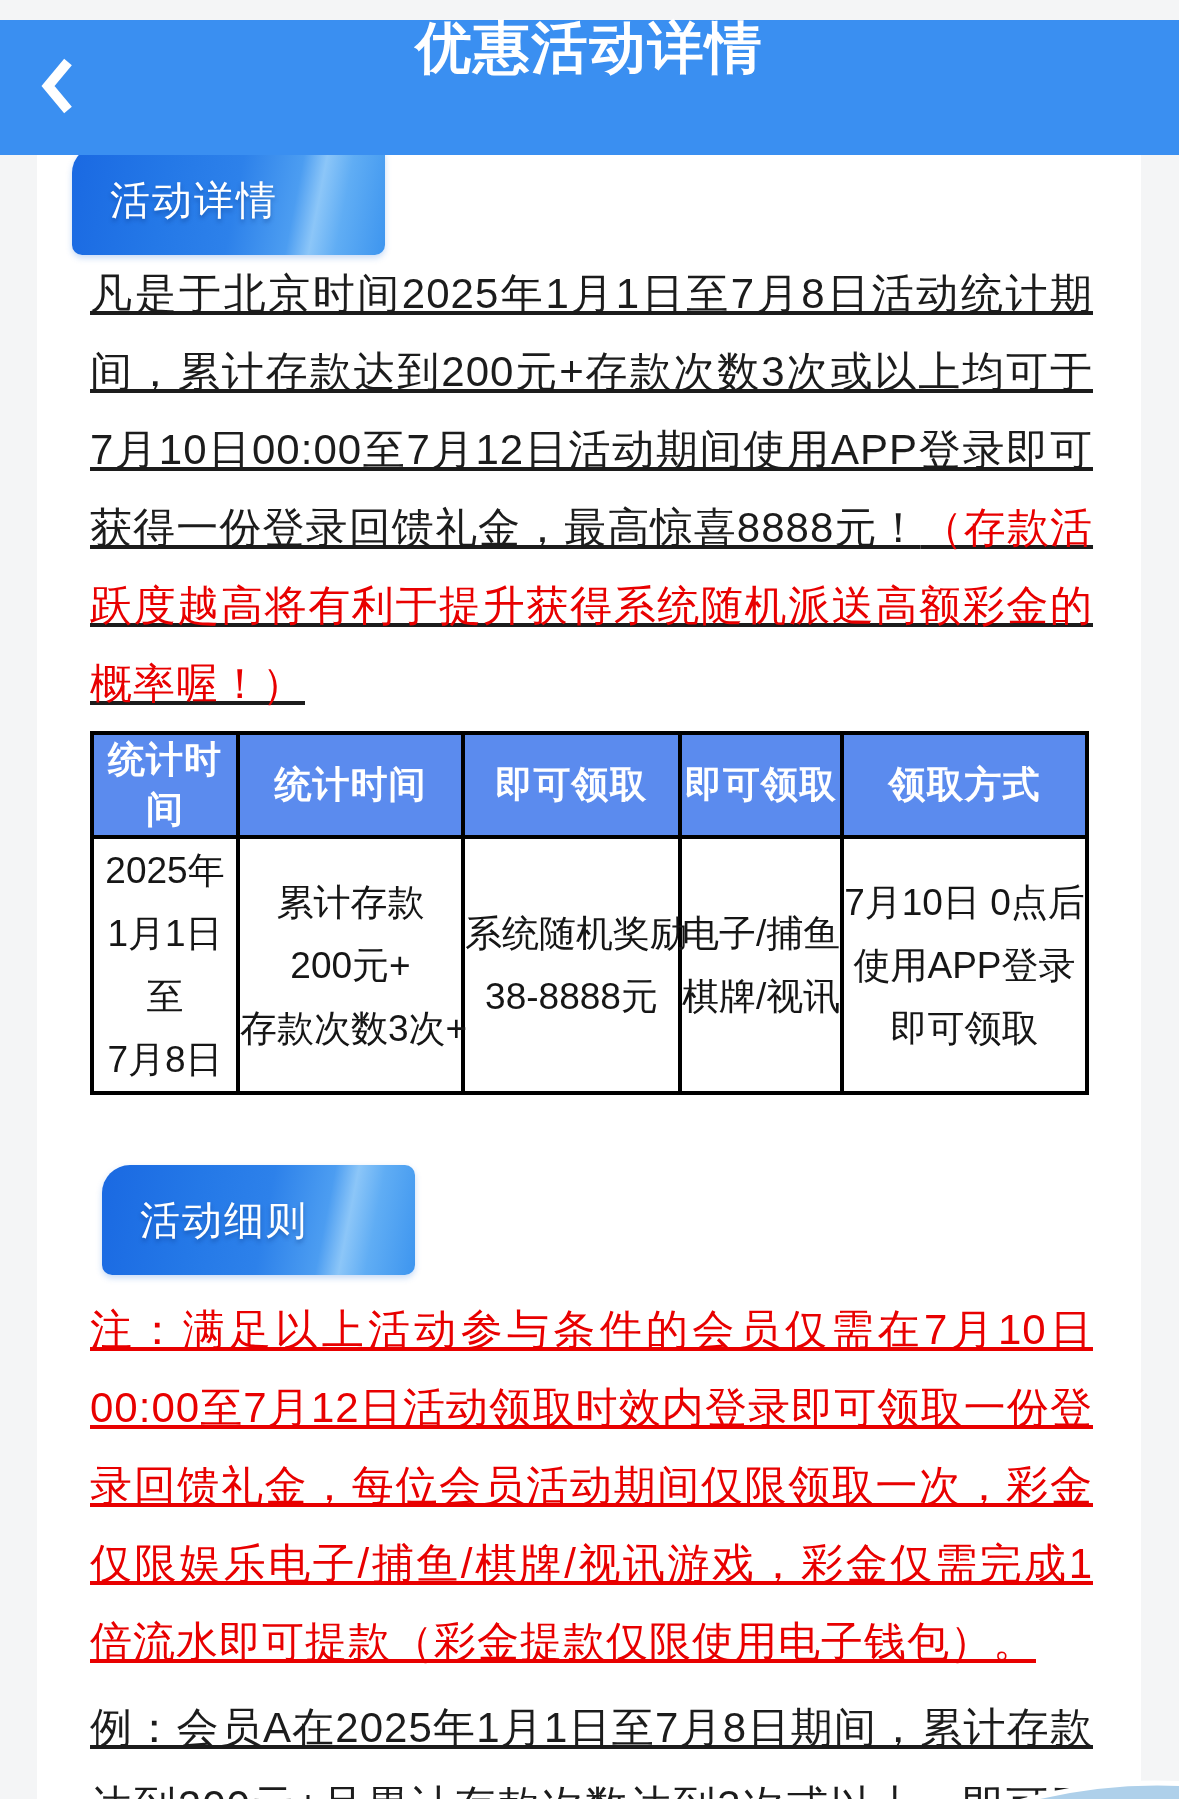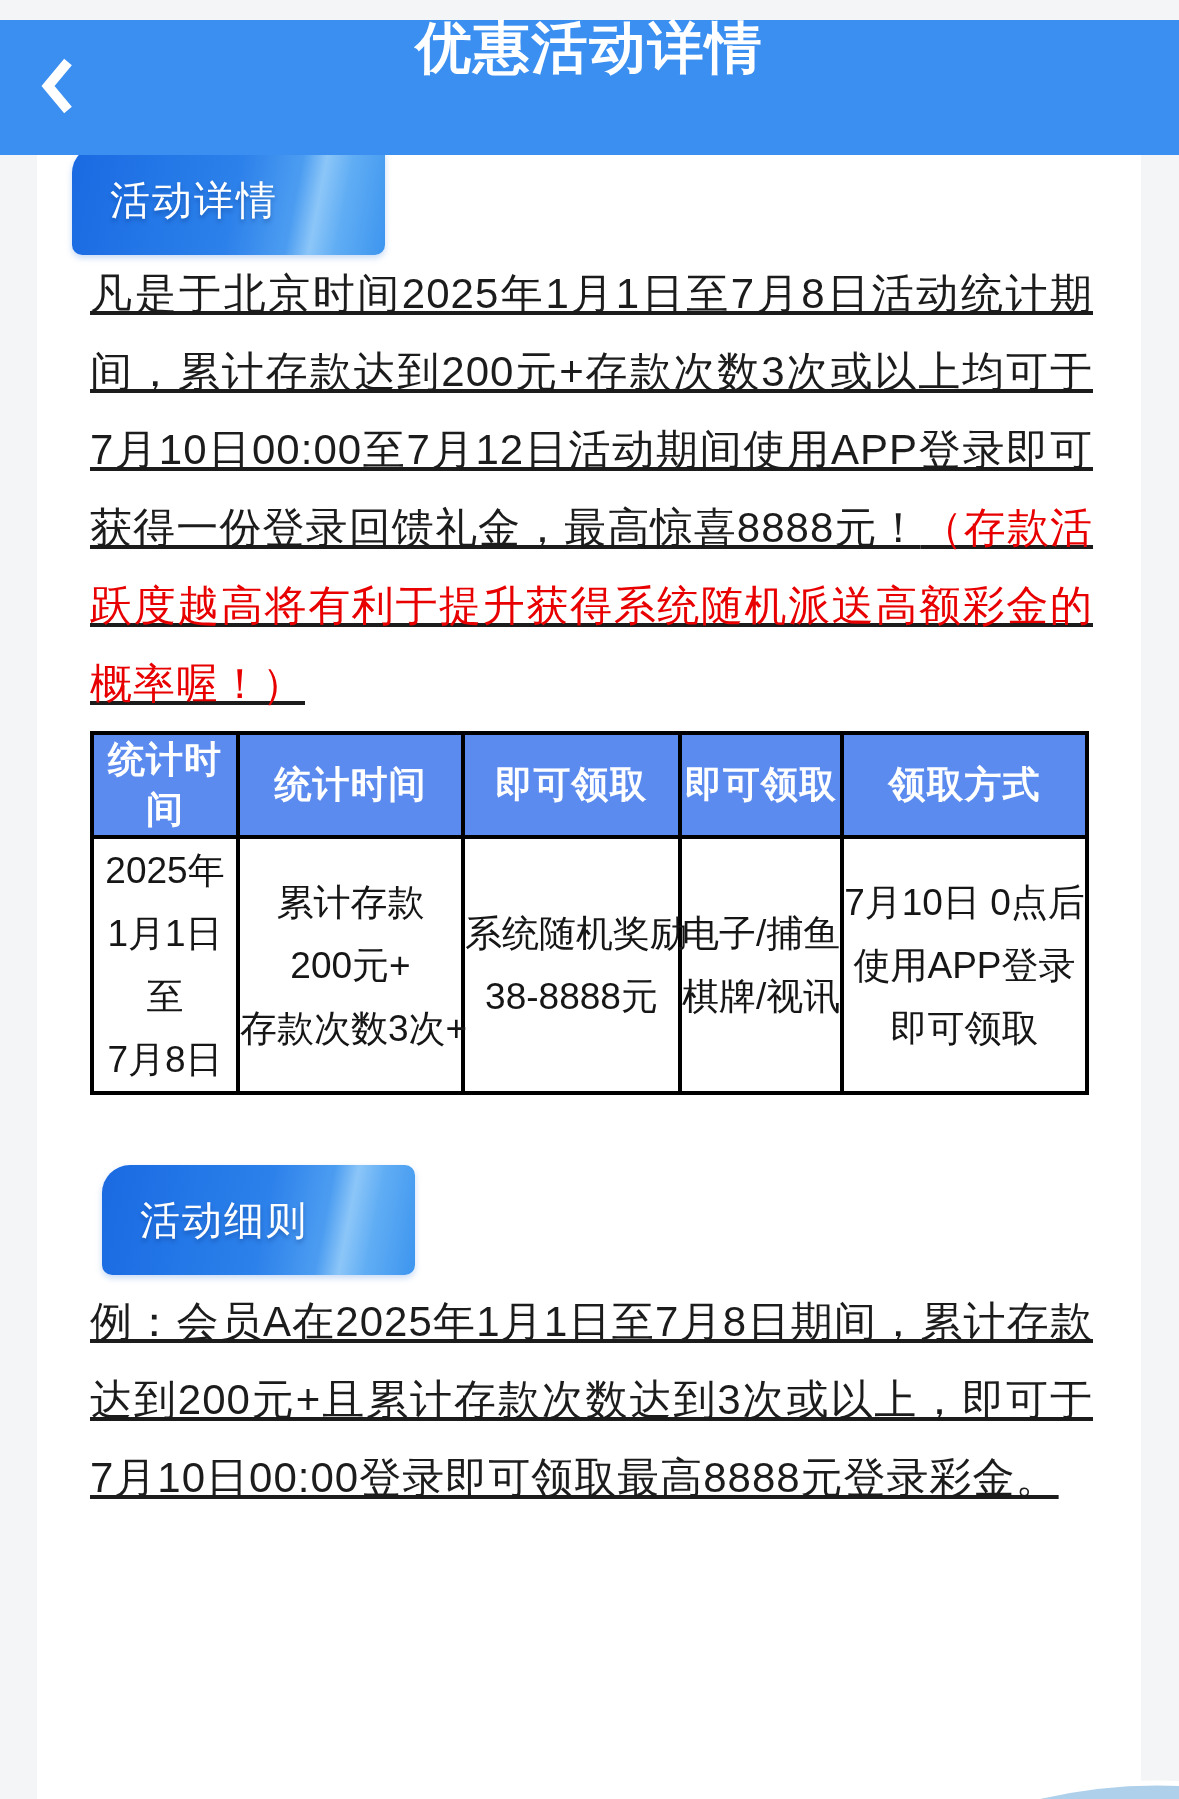--- a/index.html
+++ b/index.html
@@ -182,20 +182,21 @@
           <div class="cell-line">即可领取</div>
         </td>
       </tr>
     </tbody>
   </table>
 
   <div class="badge badge-rules">
     <span class="badge-label">活动细则</span>
   </div>
 
+  <p class="para para-note red-text">注：满足以上活动参与条件的会员仅需在7月10日00:00至7月12日活动领取时效内登录即可领取一份登录回馈礼金，每位会员活动期间仅限领取一次，彩金仅限娱乐电子/捕鱼/棋牌/视讯游戏，彩金仅需完成1倍流水即可提款（彩金提款仅限使用电子钱包）。</p>
 
   <p class="para para-example">例：会员A在2025年1月1日至7月8日期间，累计存款达到200元+且累计存款次数达到3次或以上，即可于7月10日00:00登录即可领取最高8888元登录彩金。</p>
 
 </main>
 
 <svg class="bottom-deco" viewBox="0 0 1179 40" preserveAspectRatio="none" aria-hidden="true">
   <path d="M1020,40 Q1100,18 1179,22 L1179,40 Z" fill="#ffffff"></path>
   <path d="M1040,40 Q1110,24 1179,27 L1179,40 Z" fill="#aed0ea"></path>
 </svg>
 

